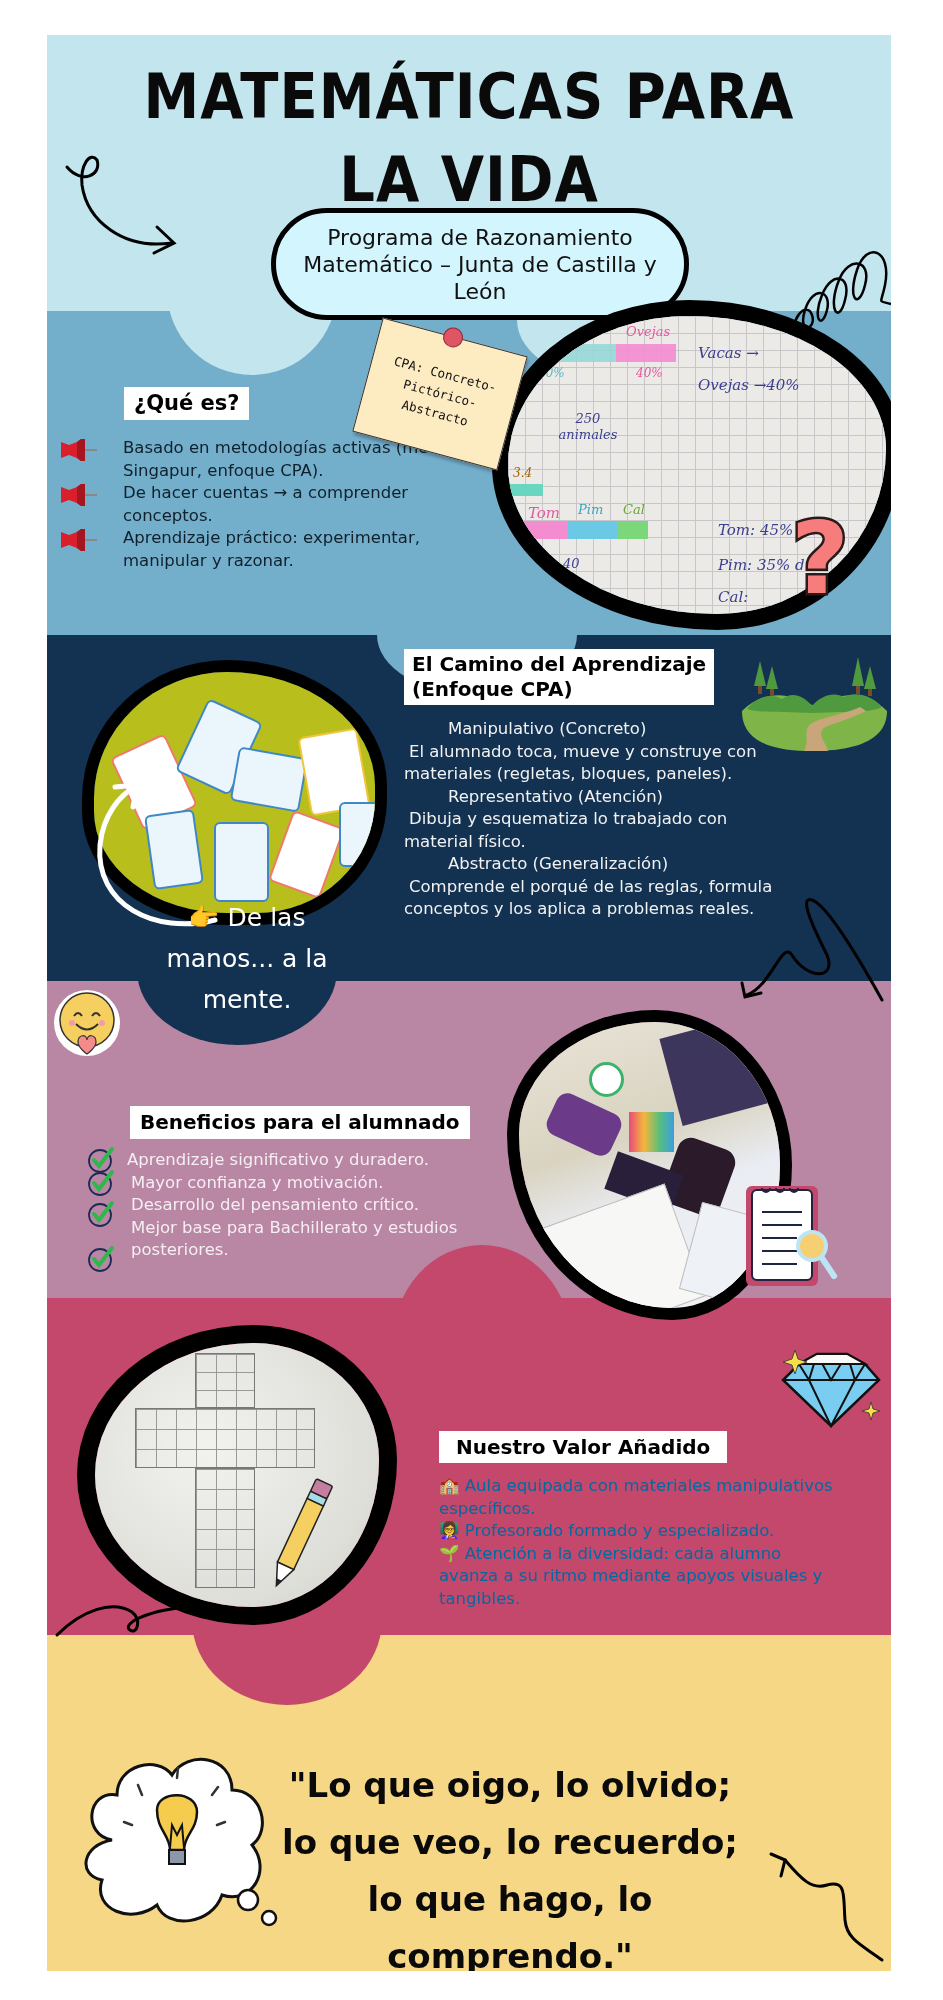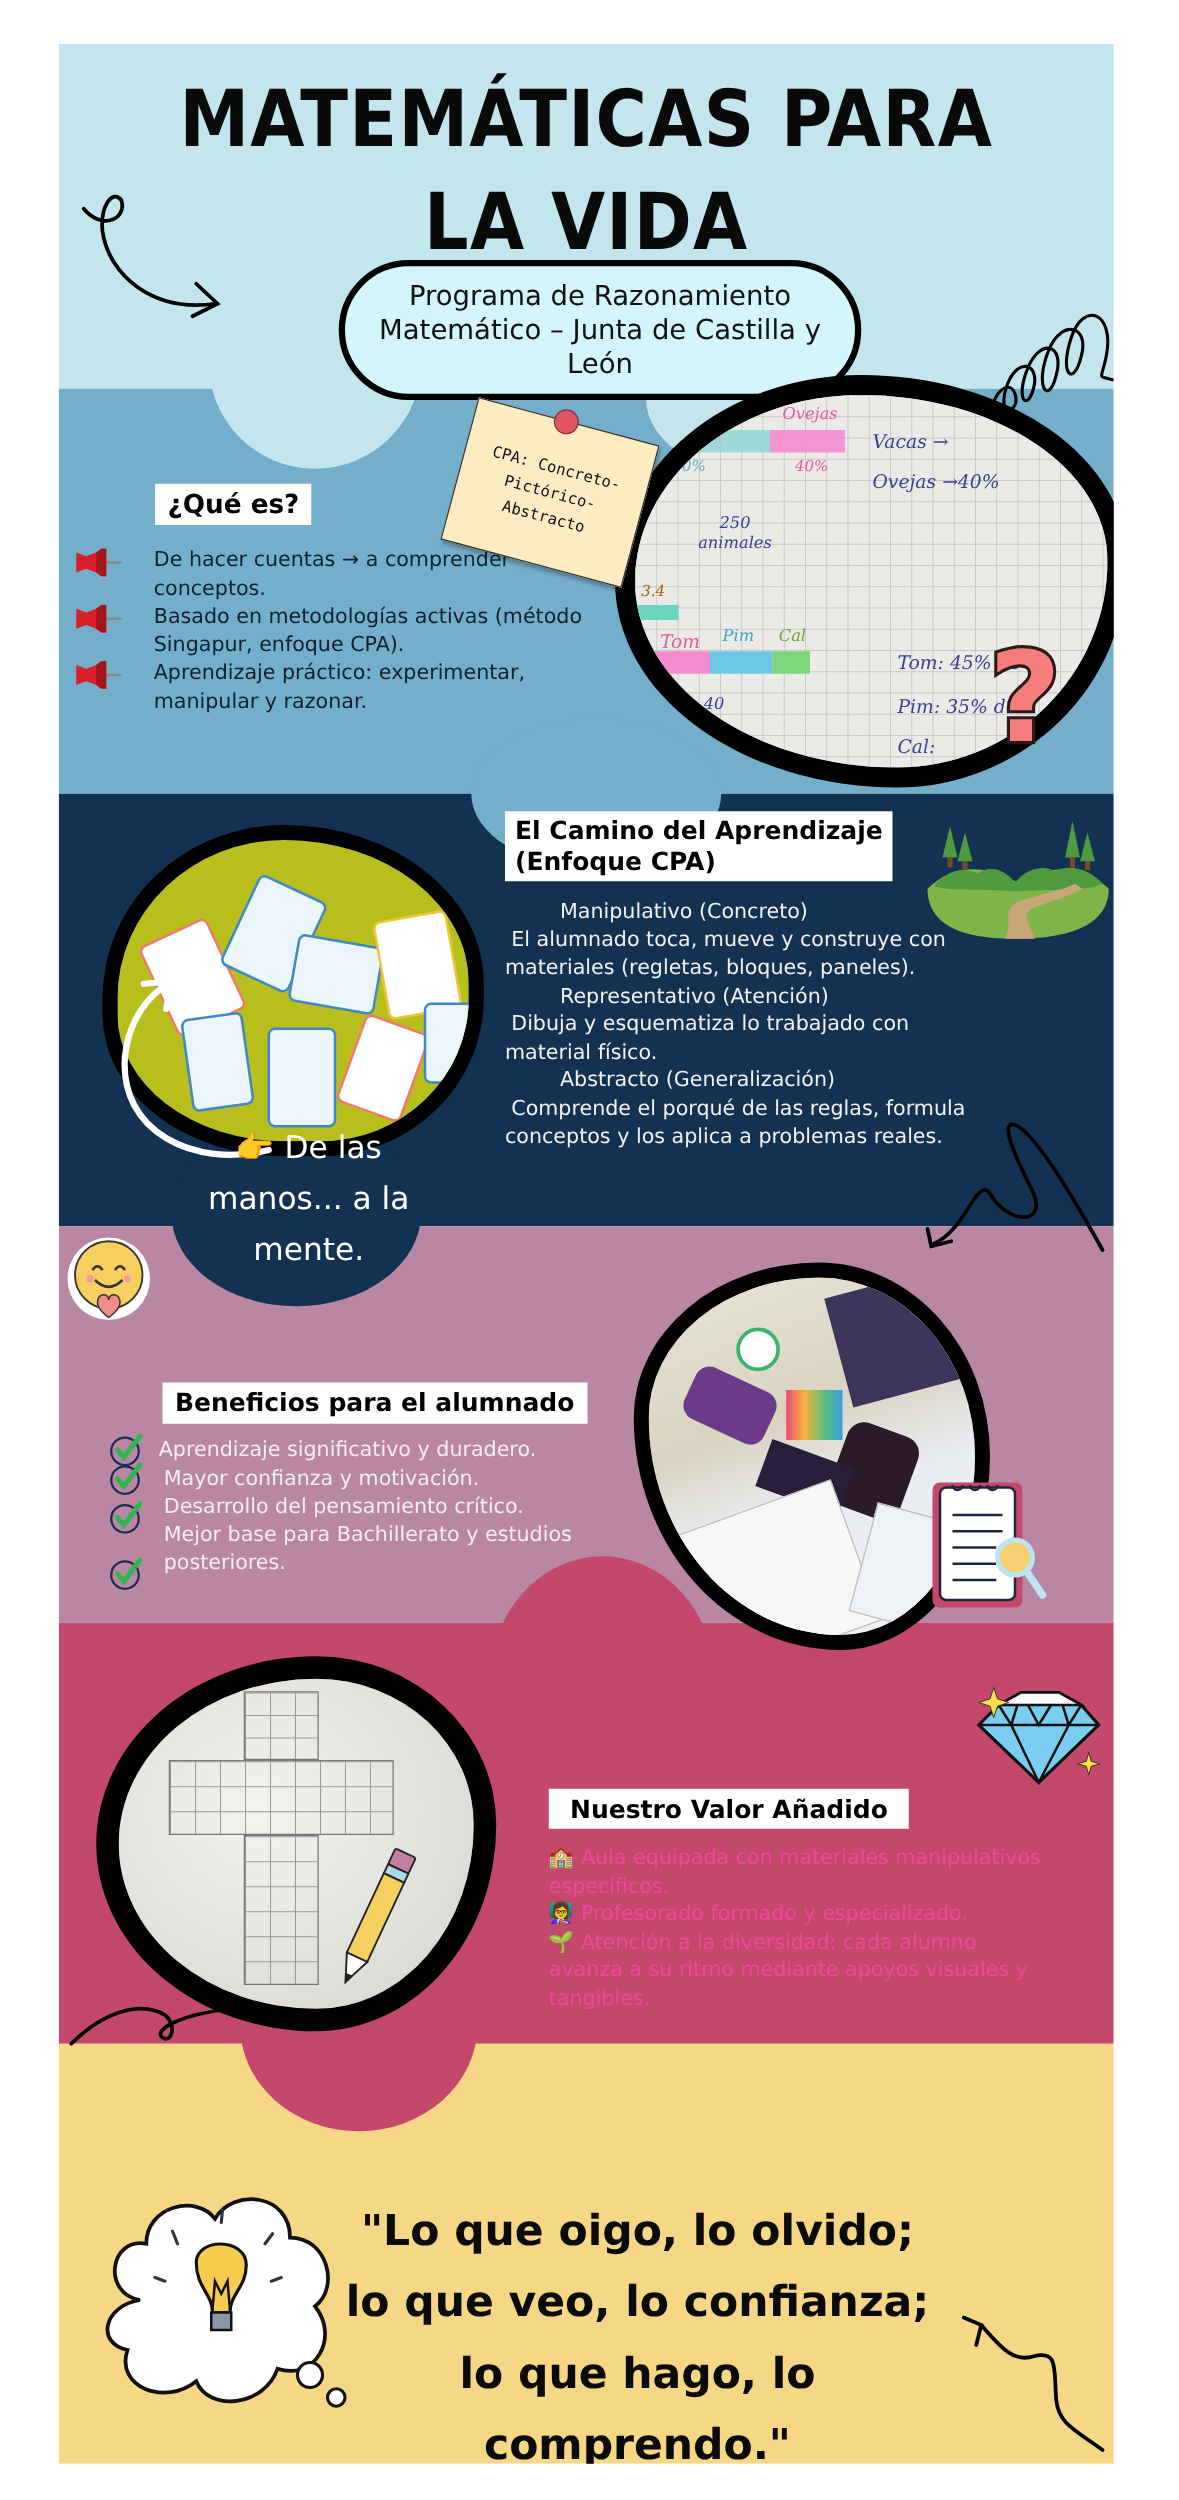--- a/index.html
+++ b/index.html
@@ -115,29 +115,29 @@
 
   <div class="heading-box" style="left:77px; top:352px; font-size:21px; line-height:29px;">¿Qué es?</div>
 
   <ul class="body-text list" style="left:76px; top:402px; width:350px; color:#10202c;">
     <li>
       <svg class="pin" style="top:2px;" viewBox="0 0 38 22">
         <rect x="26" y="10" width="12" height="2" fill="#888"></rect>
         <path d="M2,3 L10,6 L18,3 L22,0 L26,0 L26,22 L22,22 L18,19 L10,16 L2,19 Z" fill="#d81f2b"></path>
         <path d="M18,3 L22,0 L26,0 L26,22 L22,22 L18,19 Z" fill="#a5161f"></path>
       </svg>
-      <span>De hacer cuentas → a comprender conceptos.</span>
+      <span>Basado en metodologías activas (método Singapur, enfoque CPA).</span>
     </li>
     <li>
       <svg class="pin" style="top:2px;" viewBox="0 0 38 22">
         <rect x="26" y="10" width="12" height="2" fill="#888"></rect>
         <path d="M2,3 L10,6 L18,3 L22,0 L26,0 L26,22 L22,22 L18,19 L10,16 L2,19 Z" fill="#d81f2b"></path>
         <path d="M18,3 L22,0 L26,0 L26,22 L22,22 L18,19 Z" fill="#a5161f"></path>
       </svg>
-      <span>Basado en metodologías activas (método Singapur, enfoque CPA).</span>
+      <span>De hacer cuentas → a comprender conceptos.</span>
     </li>
     <li>
       <svg class="pin" style="top:2px;" viewBox="0 0 38 22">
         <rect x="26" y="10" width="12" height="2" fill="#888"></rect>
         <path d="M2,3 L10,6 L18,3 L22,0 L26,0 L26,22 L22,22 L18,19 L10,16 L2,19 Z" fill="#d81f2b"></path>
         <path d="M18,3 L22,0 L26,0 L26,22 L22,22 L18,19 Z" fill="#a5161f"></path>
       </svg>
       <span>Aprendizaje práctico: experimentar, manipular y razonar.</span>
     </li>
   </ul>
@@ -332,21 +332,21 @@
   <svg class="abs" style="left:732px; top:1315px;" width="105" height="80">
     <path d="M20,14 L38,4 L68,4 L86,14 L100,30 L52,76 L4,30 Z" fill="#79cdf0" stroke="#111" stroke-width="2.5"></path>
     <path d="M4,30 L100,30 M20,14 L30,30 L38,4 M38,4 L52,30 L68,4 M68,4 L76,30 L86,14 M30,30 L52,76 L76,30" fill="none" stroke="#111" stroke-width="2"></path>
     <path d="M20,14 L86,14 L68,4 L38,4 Z" fill="#fafafa" stroke="#111" stroke-width="2"></path>
     <path d="M16,0 L19,9 L28,12 L19,15 L16,24 L13,15 L4,12 L13,9 Z" fill="#f5e04a" stroke="#333" stroke-width="0.8"></path>
     <path d="M92,52 L94,59 L101,61 L94,63 L92,70 L90,63 L83,61 L90,59 Z" fill="#f5e04a" stroke="#333" stroke-width="0.8"></path>
   </svg>
 
   <div class="heading-box" style="left:392px; top:1396px; font-size:20px; line-height:28px; padding:2px 17px;">Nuestro Valor Añadido</div>
 
-  <div class="body-text" style="left:392px; top:1440px; width:405px; color:#ec4899;">
+  <div class="body-text" style="left:392px; top:1440px; width:405px; color:#0369a1;">
     <div>
       <span>🏫</span>
       <span>Aula equipada con materiales manipulativos específicos.</span>
     </div>
     <div>
       <span>👩‍🏫</span>
       <span>Profesorado formado y especializado.</span>
     </div>
     <div>
       <span>🌱</span>
@@ -359,21 +359,21 @@
     <circle cx="176" cy="150" r="10" fill="#fff" stroke="#111" stroke-width="2.5"></circle>
     <circle cx="197" cy="168" r="7" fill="#fff" stroke="#111" stroke-width="2.5"></circle>
     <path d="M85,60 C85,40 125,40 125,62 C125,80 112,85 112,100 L98,100 C98,85 85,80 85,60 Z" fill="#f5cc4d" stroke="#111" stroke-width="2.5"></path>
     <rect x="97" y="100" width="16" height="14" fill="#8c98a8" stroke="#111" stroke-width="2"></rect>
     <path d="M98,98 L100,75 L105,85 L110,75 L112,98" fill="none" stroke="#111" stroke-width="2"></path>
     <path d="M70,45 L66,35 M105,28 L106,18 M140,45 L146,37 M60,75 L52,72 M145,75 L153,72" stroke="#333" stroke-width="2.5" stroke-linecap="round"></path>
   </svg>
 
   <div class="quote">
     <div>"Lo que oigo, lo olvido;</div>
-    <div>lo que veo, lo confianza;</div>
+    <div>lo que veo, lo recuerdo;</div>
     <div>lo que hago, lo</div>
     <div>comprendo."</div>
   </div>
 
   <svg class="abs" style="left:700px; top:1815px;" width="140" height="115">
     <path d="M135,110 C115,95 100,90 98,70 C96,45 100,30 80,35 C65,40 55,30 38,10" fill="none" stroke="#000" stroke-width="3" stroke-linecap="round"></path>
     <path d="M24,4 L38,10 L34,26" fill="none" stroke="#000" stroke-width="3" stroke-linecap="round"></path>
   </svg>
 
 </div>

